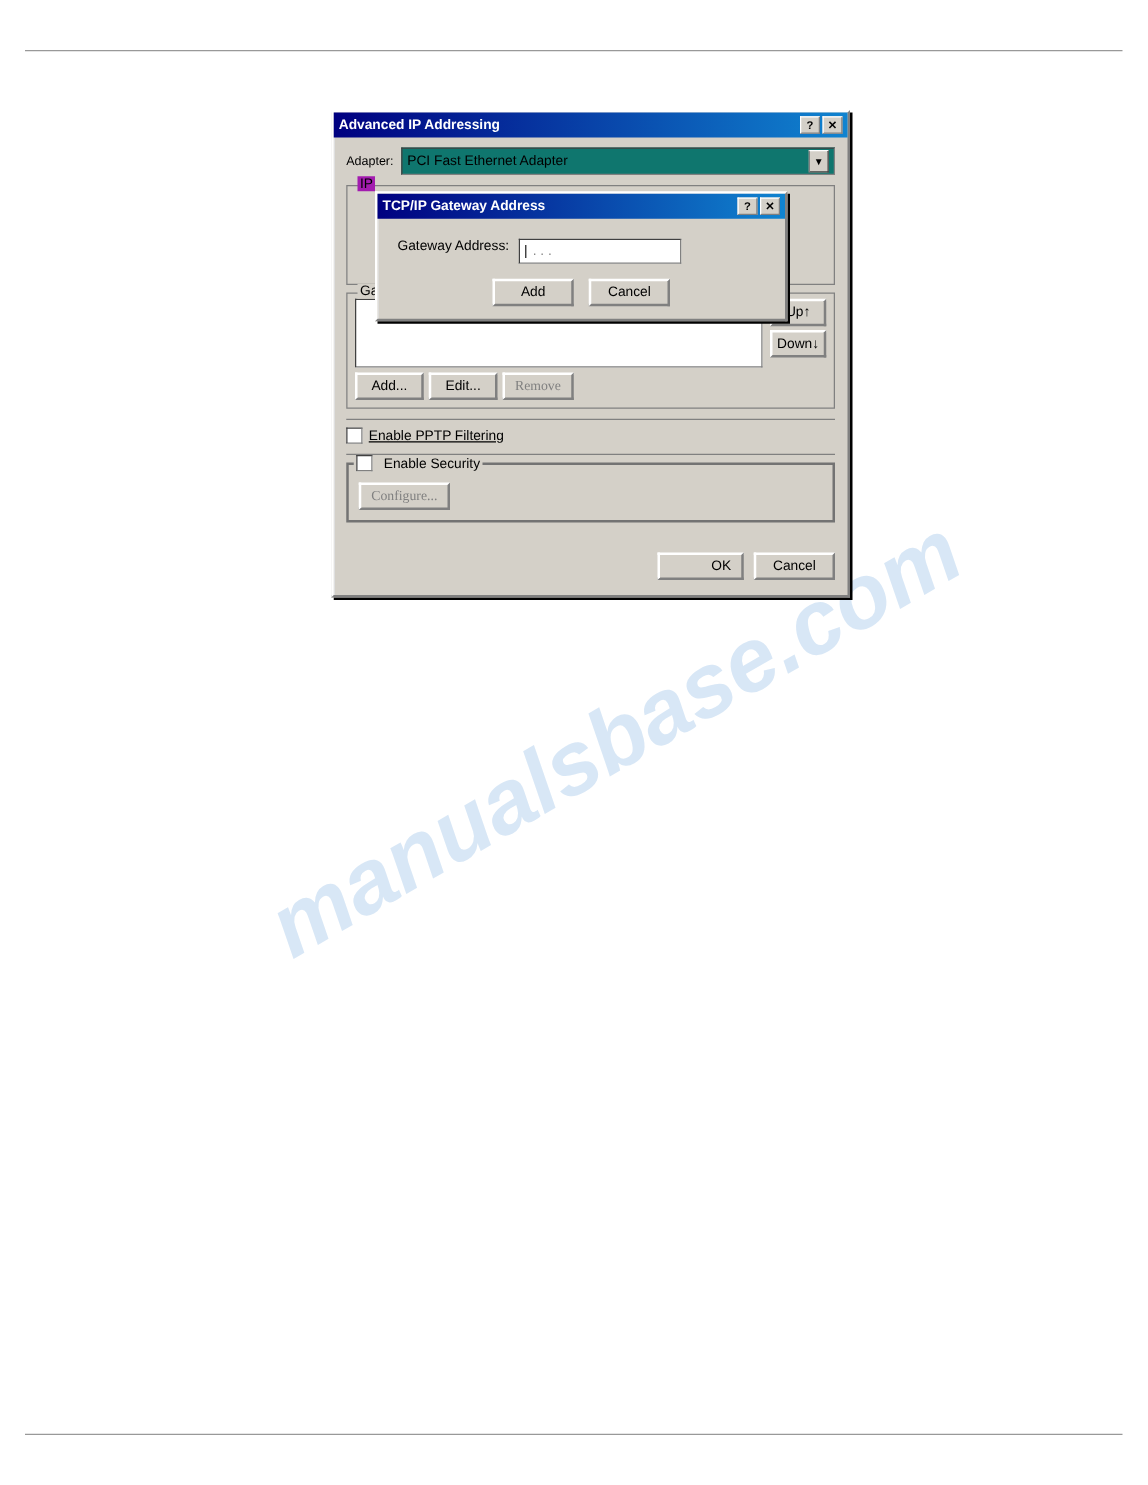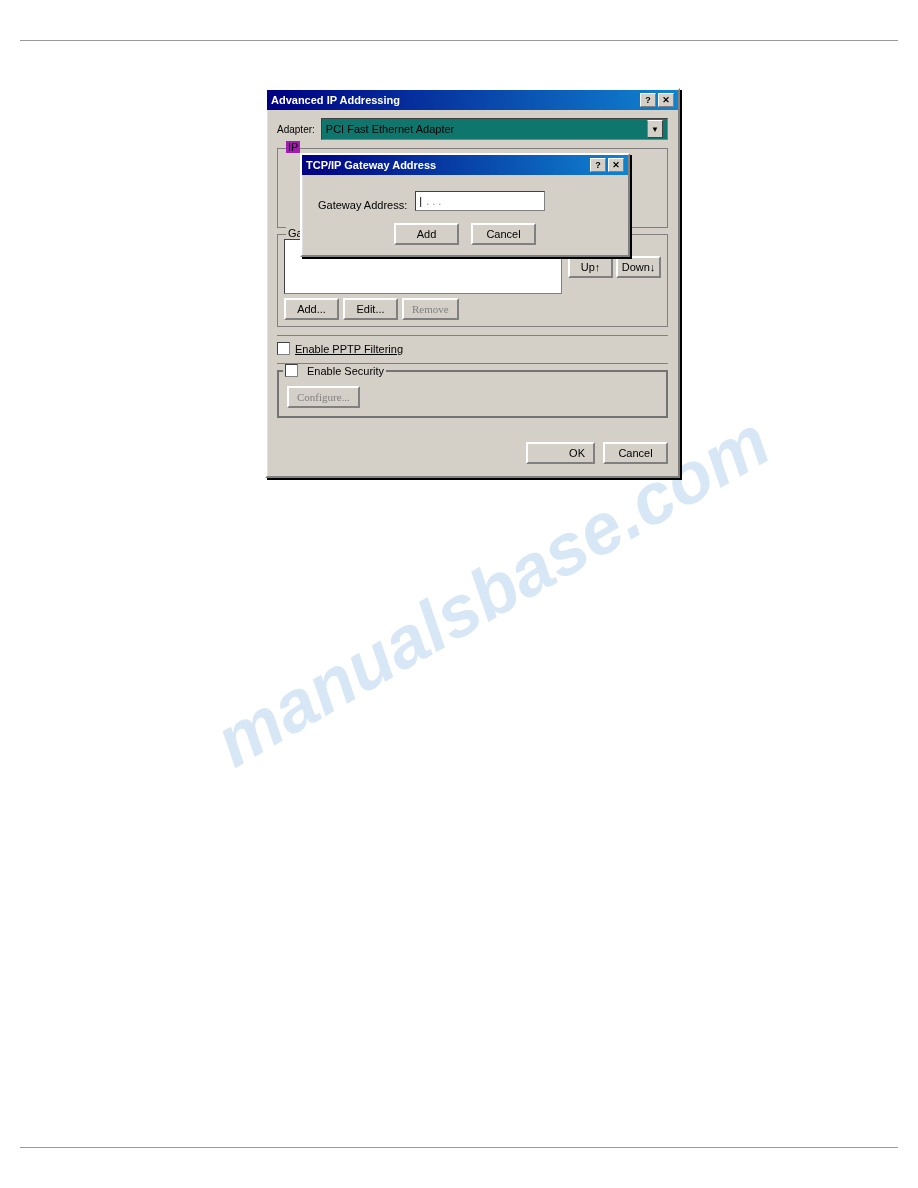--- a/index.html
+++ b/index.html
@@ -232,42 +232,41 @@
       width: 330px;
       z-index: 10;
     }
 
     .gateway-content {
       padding: 16px 16px 10px;
     }
 
     .gateway-row {
       display: flex;
-      align-items: flex-end;
+      align-items: flex-start;
       margin-bottom: 12px;
     }
 
     .gateway-label {
       font-size: 11px;
       margin-right: 8px;
       white-space: nowrap;
     }
 
     .gateway-buttons {
       display: flex;
       justify-content: center;
       gap: 12px;
     }
 
     .ip-addr-buttons {
       display: flex;
-      flex-direction: row;
+      flex-direction: column;
       gap: 3px;
       margin-left: 6px;
-      align-items: center;
     }
 
     .ip-buttons-row {
       display: flex;
       gap: 4px;
       margin-top: 4px;
     }
 
     .gateways-group {
       border: 1px solid #808080;

